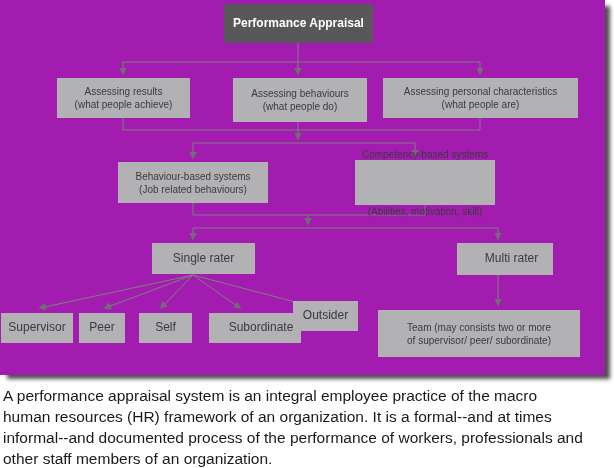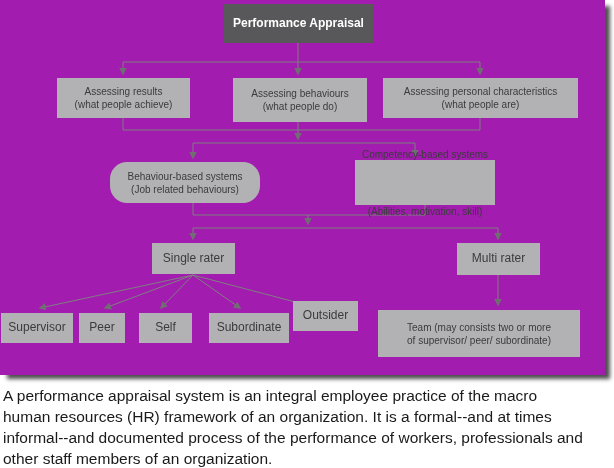--- a/index.html
+++ b/index.html
@@ -82,46 +82,46 @@
   </div>
   <div class="node" style="left:233px;top:78px;width:134px;height:44px;">
     <span>Assessing behaviours</span>
     <span>(what people do)</span>
   </div>
   <div class="node" style="left:383px;top:78px;width:195px;height:40px;">
     <span>Assessing personal characteristics</span>
     <span>(what people are)</span>
   </div>
 
-  <div class="node" style="left:110px;top:162px;width:150px;height:41px;border-radius:17px;">
+  <div class="node" style="left:118px;top:162px;width:150px;height:41px;">
     <span>Behaviour-based systems</span>
     <span>(Job related behaviours)</span>
   </div>
   <div class="node" style="left:355px;top:160px;width:140px;height:45px;gap:44px;">
     <span>Competency-based systems</span>
     <span>(Abilities, motivation, skill)</span>
   </div>
 
-  <div class="node single" style="left:152px;top:243px;width:83px;height:31px;">
+  <div class="node single" style="left:152px;top:243px;width:103px;height:31px;">
     <span>Single rater</span>
   </div>
-  <div class="node single" style="left:457px;top:243px;width:83px;height:32px;">
+  <div class="node single" style="left:457px;top:243px;width:83px;height:32px;padding-left:13px;">
     <span>Multi rater</span>
   </div>
 
   <div class="node single" style="left:1px;top:313px;width:72px;height:30px;">
     <span>Supervisor</span>
   </div>
   <div class="node single" style="left:79px;top:313px;width:46px;height:30px;">
     <span>Peer</span>
   </div>
   <div class="node single" style="left:139px;top:313px;width:53px;height:30px;">
     <span>Self</span>
   </div>
-  <div class="node single" style="left:209px;top:313px;width:80px;height:30px;">
+  <div class="node single" style="left:209px;top:313px;width:80px;height:30px;padding-left:12px;">
     <span>Subordinate</span>
   </div>
   <div class="node single" style="left:293px;top:301px;width:65px;height:30px;">
     <span>Outsider</span>
   </div>
 
   <div class="node" style="left:378px;top:310px;width:202px;height:47px;">
     <span>Team (may consists two or more</span>
     <span>of supervisor/ peer/ subordinate)</span>
   </div>

